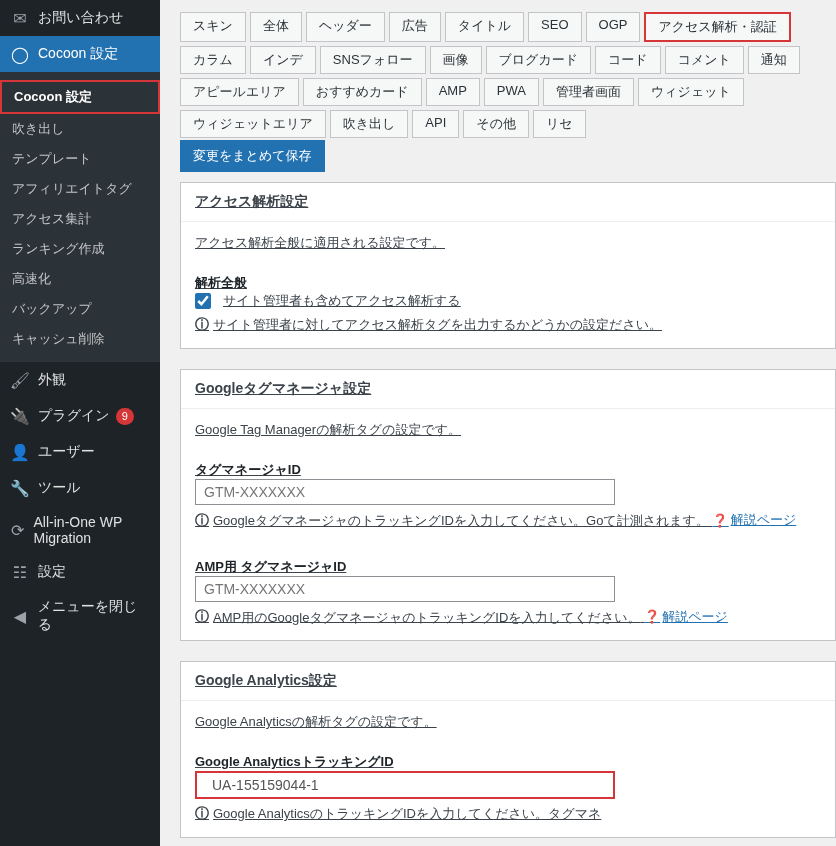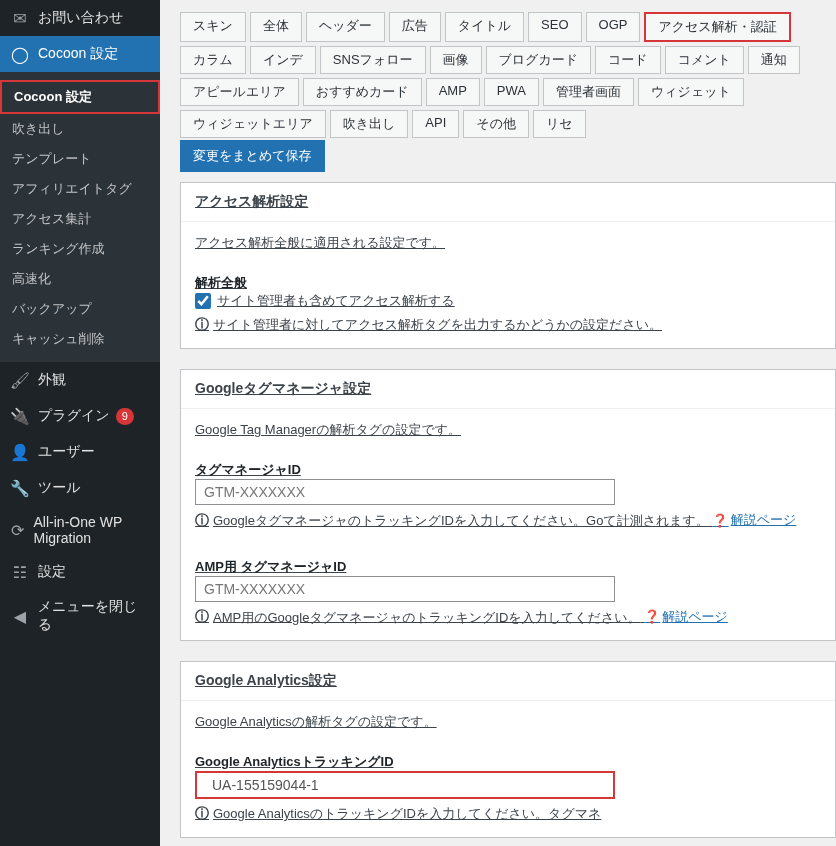--- a/index.html
+++ b/index.html
@@ -18,21 +18,21 @@
 .tabs { display: flex; flex-wrap: wrap; gap: 4px 4px; margin-bottom: 2px; padding-right: 4px; }
 .tab { border: 1px solid #c3c4c7; background: #f6f7f7; padding: 4px 12px; font-size: 13px; color: #2c3338; cursor: pointer; white-space: nowrap; }
 .tab.highlighted { border: 2px solid #d63638; }
 .save-btn { background: #2271b1; color: #fff; border: 1px solid #2271b1; padding: 6px 12px; font-size: 13px; cursor: pointer; margin-bottom: 10px; }
 .panel { background: #fff; border: 1px solid #c3c4c7; margin-bottom: 20px; margin-right: 0; text-decoration: underline; }
 .panel h2 { font-size: 14px; font-weight: bold; padding: 10px 14px; border-bottom: 1px solid #eee; }
 .panel .desc { padding: 12px 14px 8px; color: #3c434a; }
 .form-row { display: flex; padding: 14px 14px; flex-direction: column; }
 .form-label { width: 220px; font-weight: bold; color: #1d2327; flex-shrink: 0; }
 .form-field { flex: 1; }
-.form-field label.cb { display: flex; align-items: center; gap: 6px; }
+.form-field label.cb { display: flex; align-items: center; gap: 12px; }
 .form-field input[type=checkbox] { width: 16px; height: 16px; accent-color: #2271b1; }
 .form-field input[type=text] { width: 100%; max-width: 420px; padding: 4px 8px; border: 1px solid #8c8f94; font-size: 14px; color: #555; }
 .form-field input[type=text].highlighted { border: 2px solid #d63638; padding-left: 15px; }
 .help { margin-top: 6px; color: #3c434a; }
 .help .info-icon { font-weight: bold; font-size: 14px; margin-right: 4px; }
 .help a { color: #2271b1; text-decoration: underline; }
 .link-q { display: inline-flex; align-items: center; gap: 2px; }
 .link-q .q-icon { color: #2271b1; }
 </style>
 </head>

